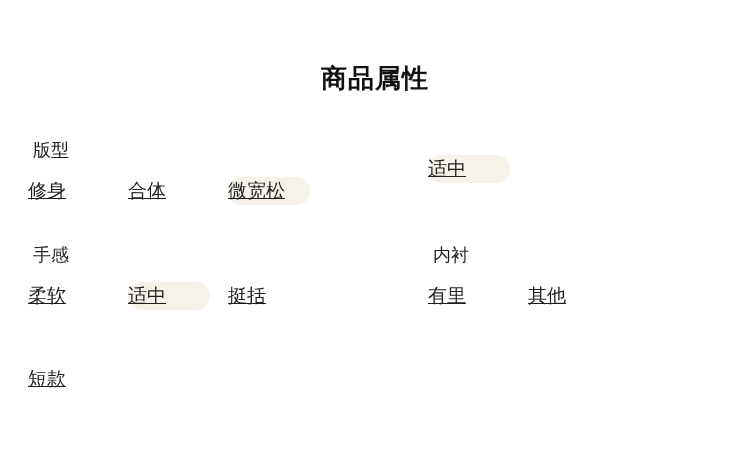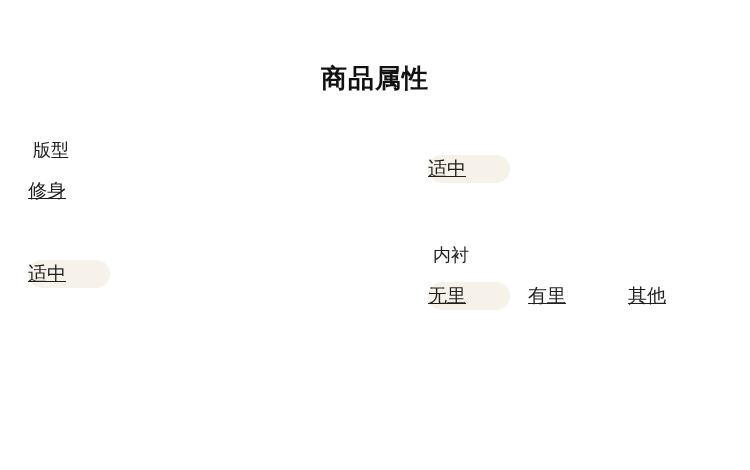--- a/index.html
+++ b/index.html
@@ -67,44 +67,49 @@
 <div class="page">
 
   <div class="title">商品属性</div>
 
   <div class="groups">
 
     <div class="group">
       <div class="group-label">版型</div>
       <div class="options">
         <div class="option">修身</div>
+        <div class="option">合体</div>
+        <div class="option selected">微宽松</div>
       </div>
     </div>
 
 
     <div class="group">
       <div class="options">
         <div class="option selected">适中</div>
       </div>
     </div>
 
     <div class="group">
+      <div class="group-label">手感</div>
       <div class="options">
+        <div class="option">柔软</div>
         <div class="option selected">适中</div>
+        <div class="option">挺括</div>
       </div>
     </div>
 
     <div class="group">
       <div class="group-label">内衬</div>
       <div class="options">
-        <div class="option selected">无里</div>
         <div class="option">有里</div>
         <div class="option">其他</div>
       </div>
     </div>
 
     <div class="group">
       <div class="options">
+        <div class="option">短款</div>
       </div>
     </div>
 
   </div>
 </div>
 
 </body></html>

